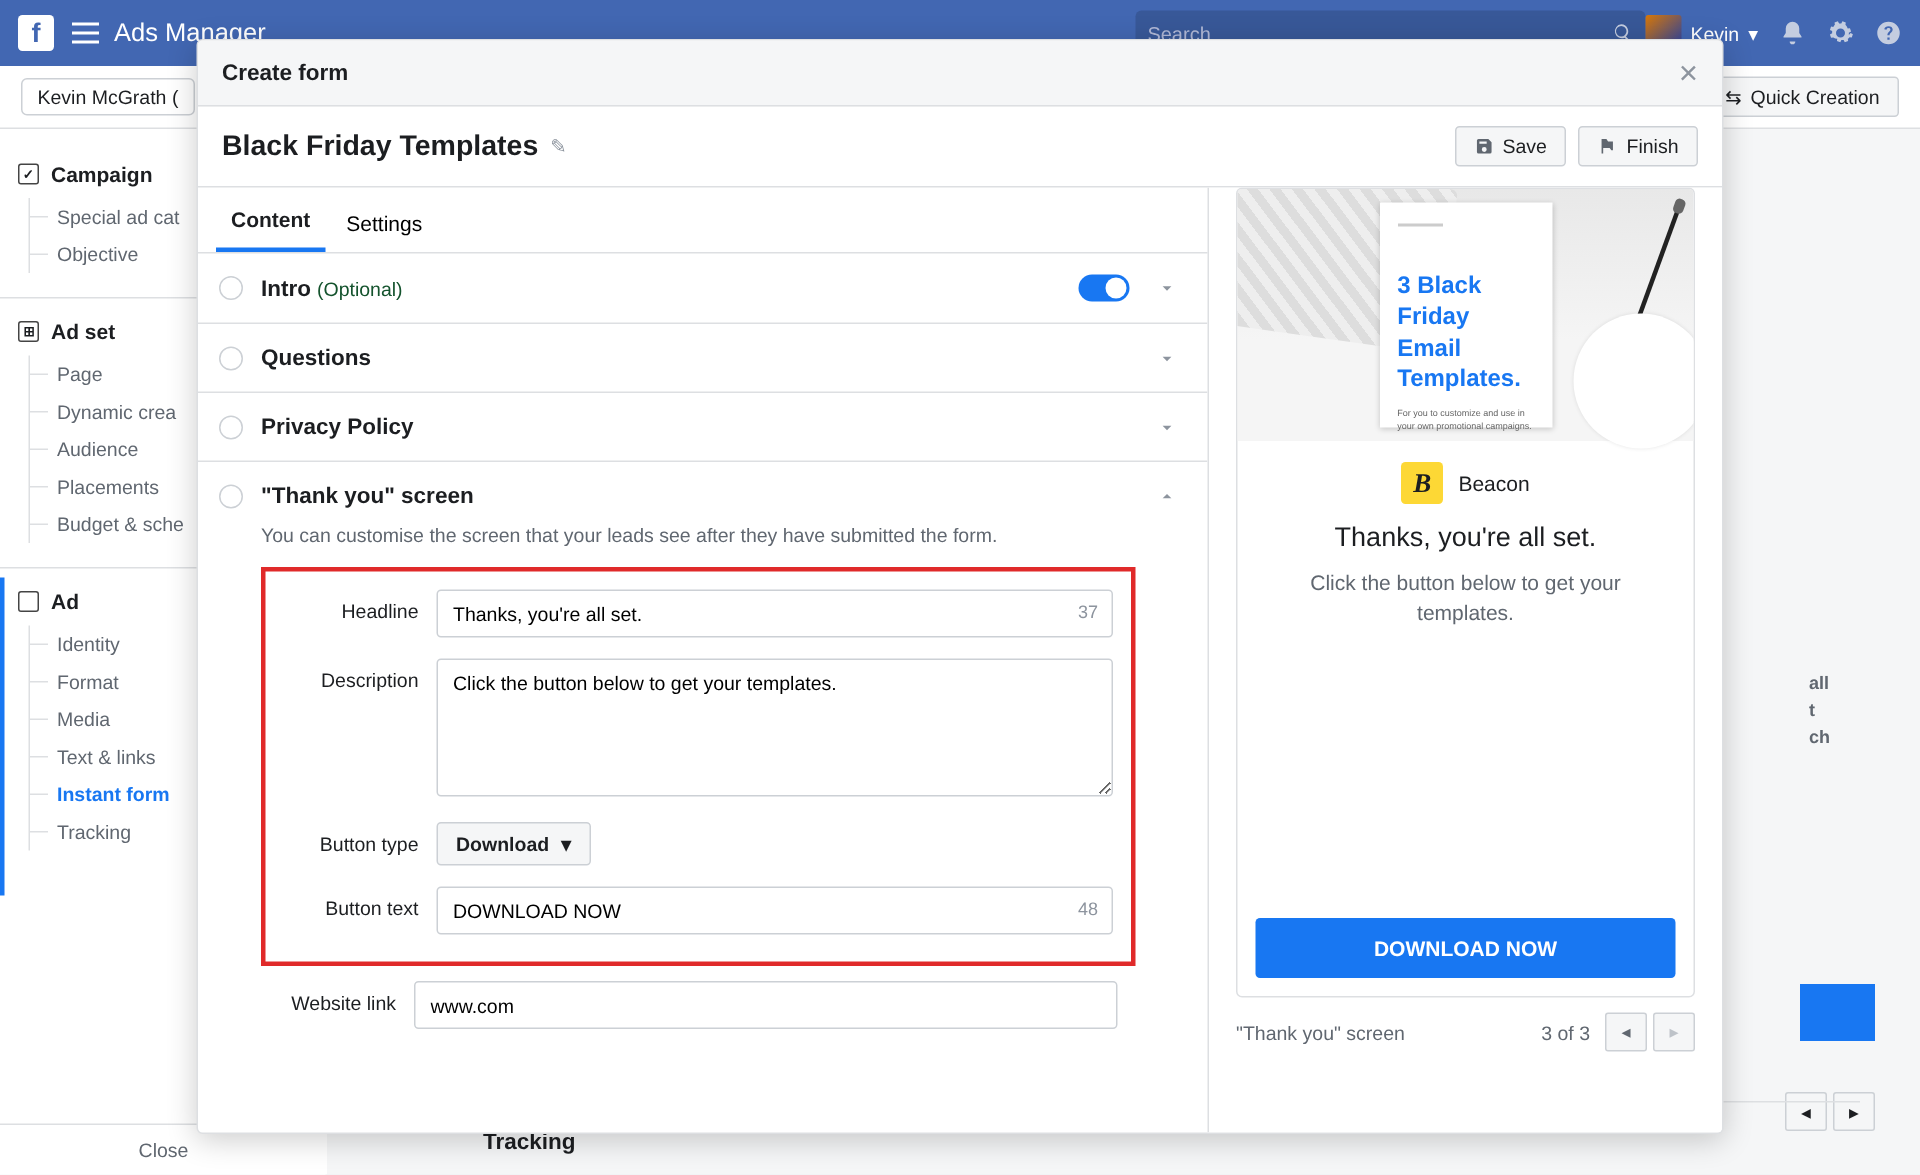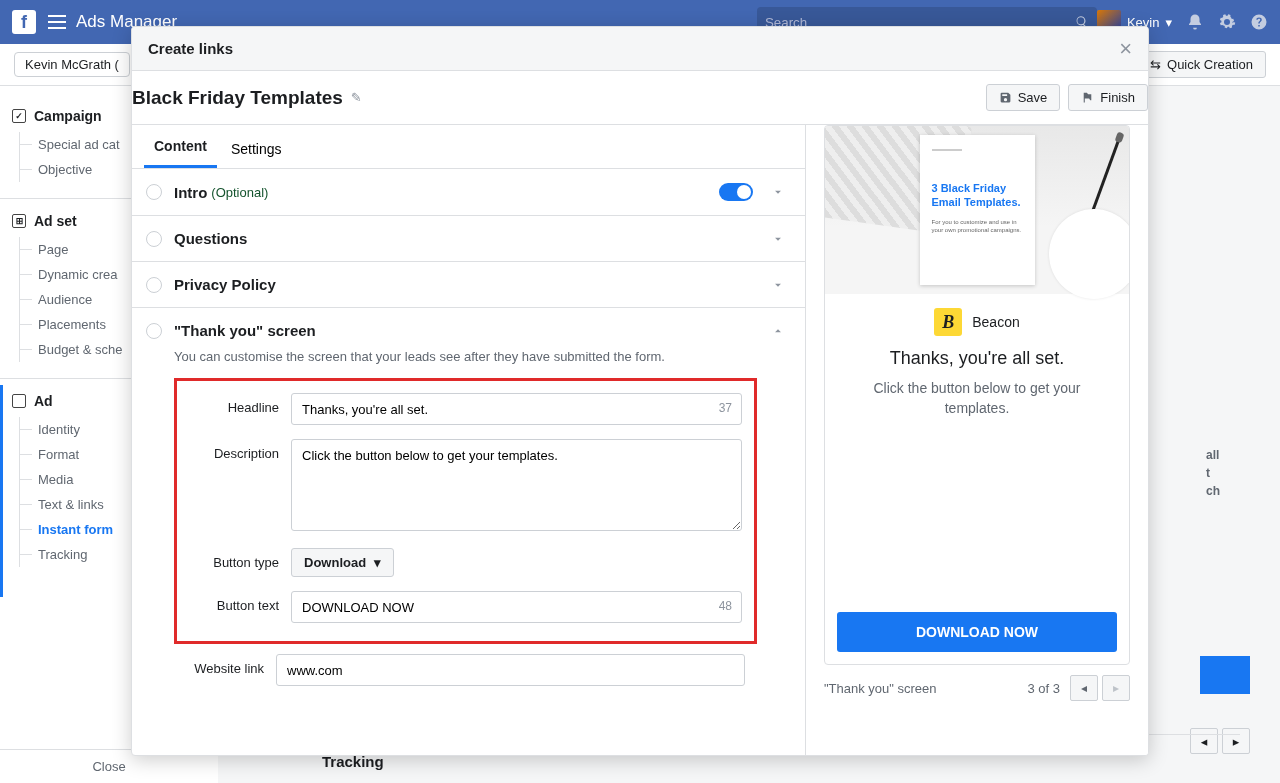--- a/index.html
+++ b/index.html
@@ -44,21 +44,21 @@
 .blue-stub{position:absolute; right:30px; top:570px; width:50px; height:38px; background:#1877f2;}
 .pager-stub{position:absolute; right:30px; top:642px; display:flex; gap:4px;}
 .pager-stub .pg{width:28px;height:26px;background:#f5f6f7;border:1px solid #ccd0d5;border-radius:2px;display:flex;align-items:center;justify-content:center;}
 .tracking-stub{position:absolute; left:80px; bottom:-5px; right:40px; padding:18px 24px; border-top:1px solid #dddfe2; font-size:15px; font-weight:600;}
 
 
 .modal-backdrop{position:absolute; inset:0; background:rgba(0,0,0,0.0); display:flex; justify-content:center;}
 .modal{position:absolute; top:26px; width:1018px; height:730px; background:#fff; border:1px solid #dddfe2; border-radius:4px; box-shadow:0 4px 20px rgba(0,0,0,0.2); display:flex; flex-direction:column; overflow:hidden;}
 .modal-header{height:44px; background:#f5f6f7; border-bottom:1px solid #dddfe2; display:flex; align-items:center; padding:0 16px; font-size:15px; font-weight:600; color:#1c1e21;}
 .modal-close{margin-left:auto; color:#8d949e; font-size:22px; cursor:pointer; font-weight:300;}
-.modal-title-row{height:54px; display:flex; align-items:center; padding:0 0; border-bottom:1px solid #dddfe2;}
+.modal-title-row{height:54px; display:flex; align-items:center; padding:0 16px; border-bottom:1px solid #dddfe2;}
 .form-name{font-size:19px; font-weight:600;}
 .pencil{margin-left:8px; color:#8d949e; font-size:13px;}
 .modal-title-row .spacer{flex:1;}
 .btn{display:inline-flex; align-items:center; gap:6px; padding:5px 12px; border:1px solid #ccd0d5; border-radius:3px; background:#f5f6f7; font-size:13px; color:#1c1e21; cursor:pointer;}
 .btn + .btn{margin-left:8px;}
 .modal-body{flex:1; display:flex; overflow:hidden;}
 .left-panel{flex:1; display:flex; flex-direction:column; border-right:1px solid #dddfe2; min-width:0;}
 .tabs{height:44px; display:flex; align-items:flex-end; padding:0 12px; border-bottom:1px solid #dddfe2; gap:4px;}
 .tab{padding:10px 10px 11px; font-size:14px; color:#000000; cursor:pointer;}
 .tab.active{color:#1c1e21; font-weight:700; border-bottom:3px solid #1877f2;}
@@ -85,21 +85,21 @@
 .plain-field{margin:10px 40px 4px 28px;}
 .plain-field .fld{margin-bottom:0;}
 
 .right-panel{width:342px; display:flex; flex-direction:column; background:#fff;}
 .preview-title{text-align:center; padding:14px 10px 10px; font-size:14px; color:#606770; font-weight:600;}
 .preview-card{margin:0 18px; background:#fff; border:1px solid #dddfe2; border-radius:4px; overflow:hidden; display:flex; flex-direction:column; flex:1; max-height:540px;}
 .preview-img{height:168px; background:linear-gradient(180deg,#e8e8e8 0%,#f5f5f5 60%); position:relative; display:flex; align-items:center; justify-content:center;}
 .kb{position:absolute; left:-10px; top:-10px; width:150px; height:110px; background:repeating-linear-gradient(45deg,#ddd,#ddd 6px,#eee 6px,#eee 12px); border-radius:4px; transform:rotate(8deg);}
 .doc{width:115px; height:150px; background:#fff; box-shadow:0 1px 4px rgba(0,0,0,.2); padding:14px 12px; position:relative; z-index:2;}
 .doc-line{height:2px; background:#ccc; margin-bottom:4px; width:30px;}
-.doc-title{color:#1877f2; font-weight:700; font-size:11px; line-height:1.3; margin:30px 0 8px;}
+.doc-title{color:#1877f2; font-weight:700; font-size:16px; line-height:1.3; margin:30px 0 8px;}
 .doc-sub{font-size:6px; color:#666; line-height:1.4;}
 .notepad{position:absolute; right:-10px; bottom:-5px; width:90px; height:90px; background:#fff; border-radius:50%; box-shadow:0 0 3px rgba(0,0,0,.1);}
 .stylus{position:absolute; right:22px; top:6px; width:3px; height:88px; background:#222; transform:rotate(20deg);}
 .stylus::before{content:'';position:absolute;top:-2px;left:-2px;width:7px;height:10px;background:#666;border-radius:3px;}
 .brand-row{display:flex; align-items:center; justify-content:center; gap:10px; padding:14px 10px 8px;}
 .brand-logo{width:28px;height:28px;background:#fdd835;border-radius:3px;display:flex;align-items:center;justify-content:center;font-family:cursive;font-weight:bold;font-style:italic;font-size:18px;}
 .brand-name{font-size:14px; color:#1c1e21;}
 .preview-headline{text-align:center; font-size:18px; padding:4px 20px 10px;}
 .preview-desc{text-align:center; font-size:14px; color:#606770; padding:0 30px; line-height:1.4;}
 .preview-spacer{flex:1;}
@@ -221,21 +221,21 @@
       </div>
       <div class="tracking-stub">Tracking</div>
     </div>
   </div>
   <div class="close-btn">Close</div>
 </div>
 
 <div class="modal-backdrop">
   <div class="modal">
     <div class="modal-header">
-      <span>Create links</span>
+      <span>Create form</span>
       <span class="modal-close">×</span>
     </div>
     <div class="modal-title-row">
       <span class="form-name">Black Friday Templates</span>
       <span class="pencil">✎</span>
       <div class="spacer"></div>
       <div class="btn">
         <span>
             <svg width="13" height="13" viewBox="0 0 24 24" fill="#606770">
               <path d="M17 3H5a2 2 0 00-2 2v14a2 2 0 002 2h14a2 2 0 002-2V7l-4-4zm-5 16a3 3 0 110-6 3 3 0 010 6zm3-10H6V6h9v3z"></path>

